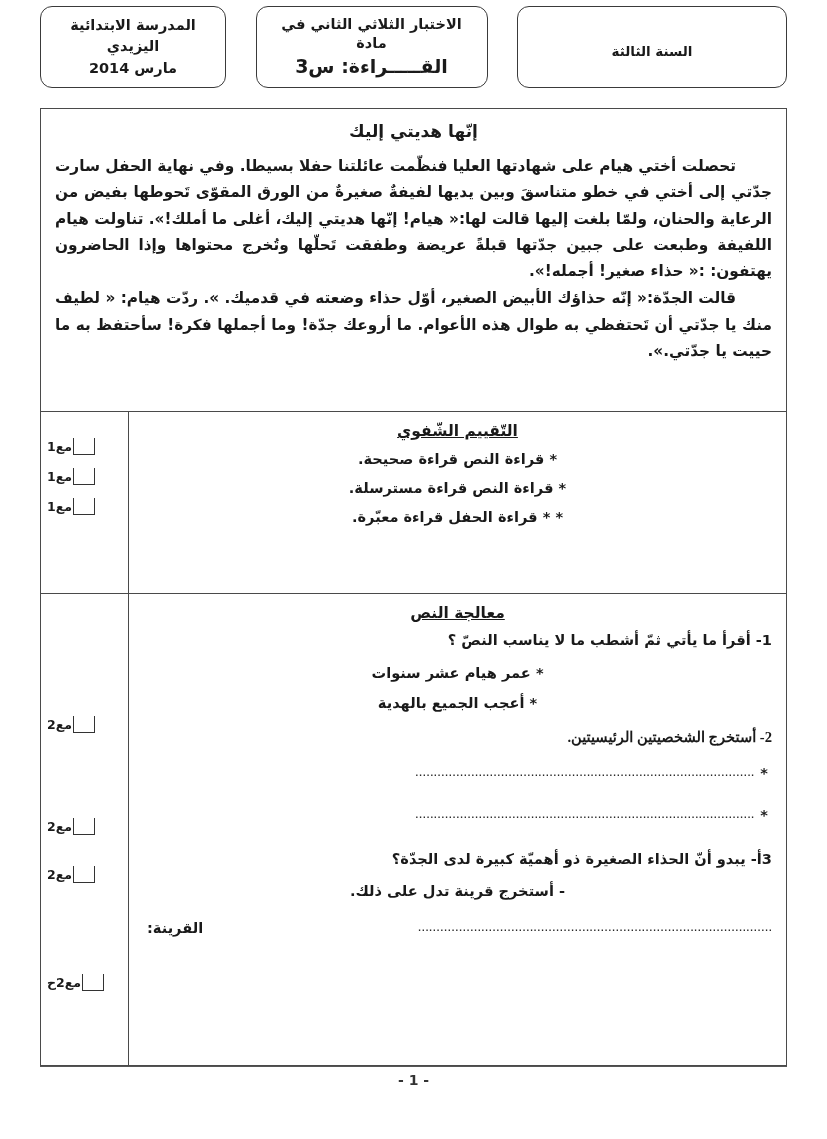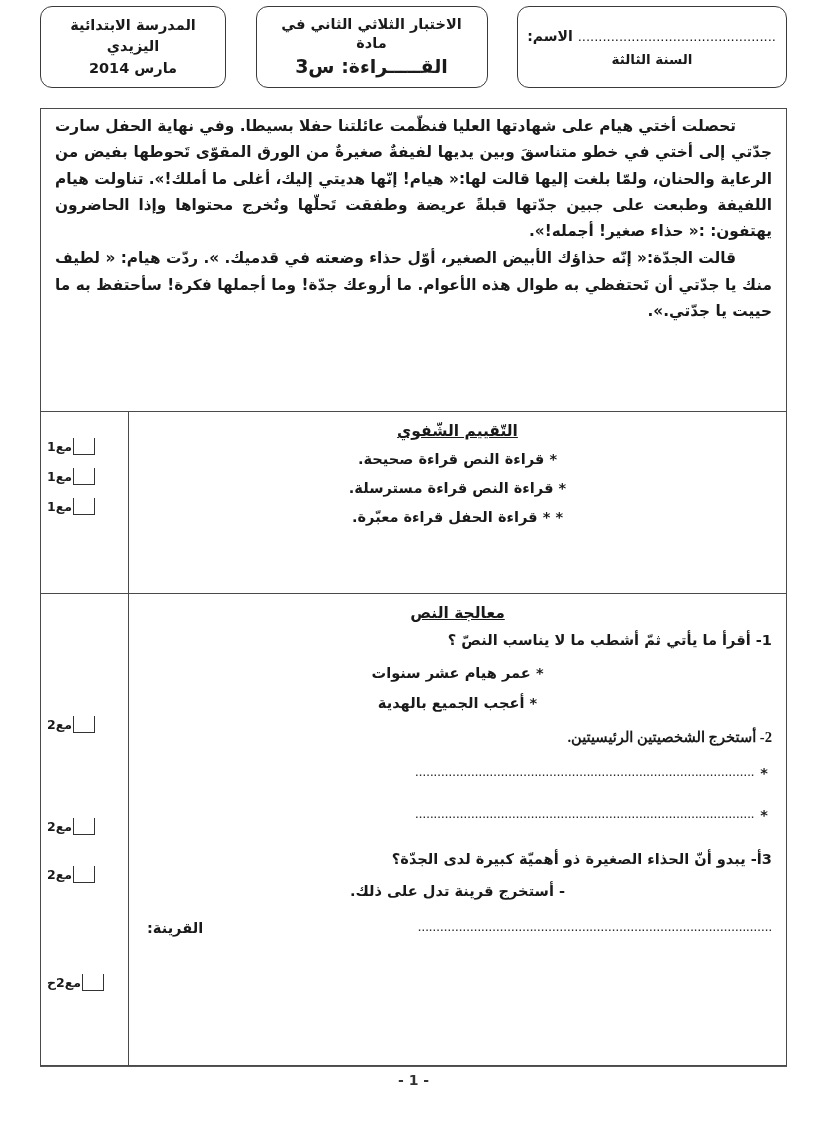--- a/index.html
+++ b/index.html
@@ -232,44 +232,41 @@
     border-top: 1.6px solid #555;
     height: 0;
   }
 </style>
 </head>
 <body>
 
 <div class="header-row">
 
   <div class="hbox hbox-name">
-    <div class="name-line1">
-      <span class="name-dots">................................................</span>
-      <span>الاسم:</span>
-    </div>
     <div class="name-line2">السنة الثالثة</div>
   </div>
 
   <div class="hbox hbox-exam">
     <div class="exam-line1">الاختبار الثلاثي الثاني في مادة</div>
     <div class="exam-line2">القـــــراءة: س3</div>
   </div>
 
   <div class="hbox hbox-school">
     <div>المدرسة الابتدائية</div>
     <div>اليزيدي</div>
     <div>مارس 2014</div>
   </div>
 
 </div>
 
 <div class="frame">
 
   <div class="section" style="height:303px;">
     <div class="sec-body" style="padding-top:4px;">
+      <div class="passage-title">إنّها هديتي إليك</div>
       <div class="passage-p indent last-ragged">تحصلت أختي هيام على شهادتها العليا فنظّمت عائلتنا حفلا بسيطا. وفي نهاية الحفل سارت جدّتي إلى أختي في خطو متناسقَ وبين يديها لفيفةٌ صغيرةٌ من الورق المقوّى تَحوطها بفيض من الرعاية والحنان، ولمّا بلغت إليها قالت لها:« هيام! إنّها هديتي إليك، أغلى ما أملك!». تناولت هيام اللفيفة وطبعت على جبين جدّتها قبلةً عريضة وطفقت تَحلّها وتُخرج محتواها وإذا الحاضرون يهتفون: :« حذاء صغير! أجمله!».</div>
       <div class="passage-p indent last-ragged">قالت الجدّة:« إنّه حذاؤك الأبيض الصغير، أوّل حذاء وضعته في قدميك. ». ردّت هيام: « لطيف منك يا جدّتي أن تَحتفظي به طوال هذه الأعوام. ما أروعك جدّة! وما أجملها فكرة! سأحتفظ به ما حييت يا جدّتي.».</div>
     </div>
   </div>
 
   <div class="section" style="height:182px;">
     <div class="sec-body">
       <div class="sec-heading">التّقييم الشّفوي</div>
       <div class="bullet-line">* قراءة النص قراءة صحيحة.</div>
       <div class="bullet-line">* قراءة النص قراءة مسترسلة.</div>

